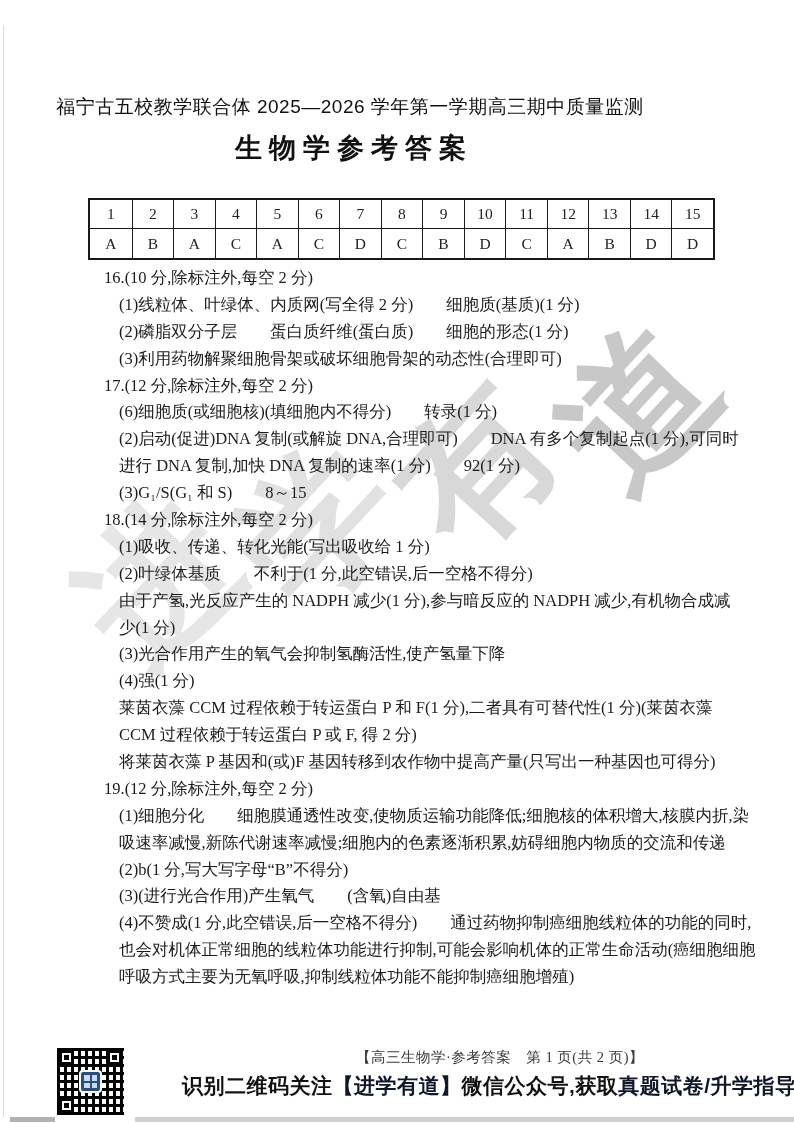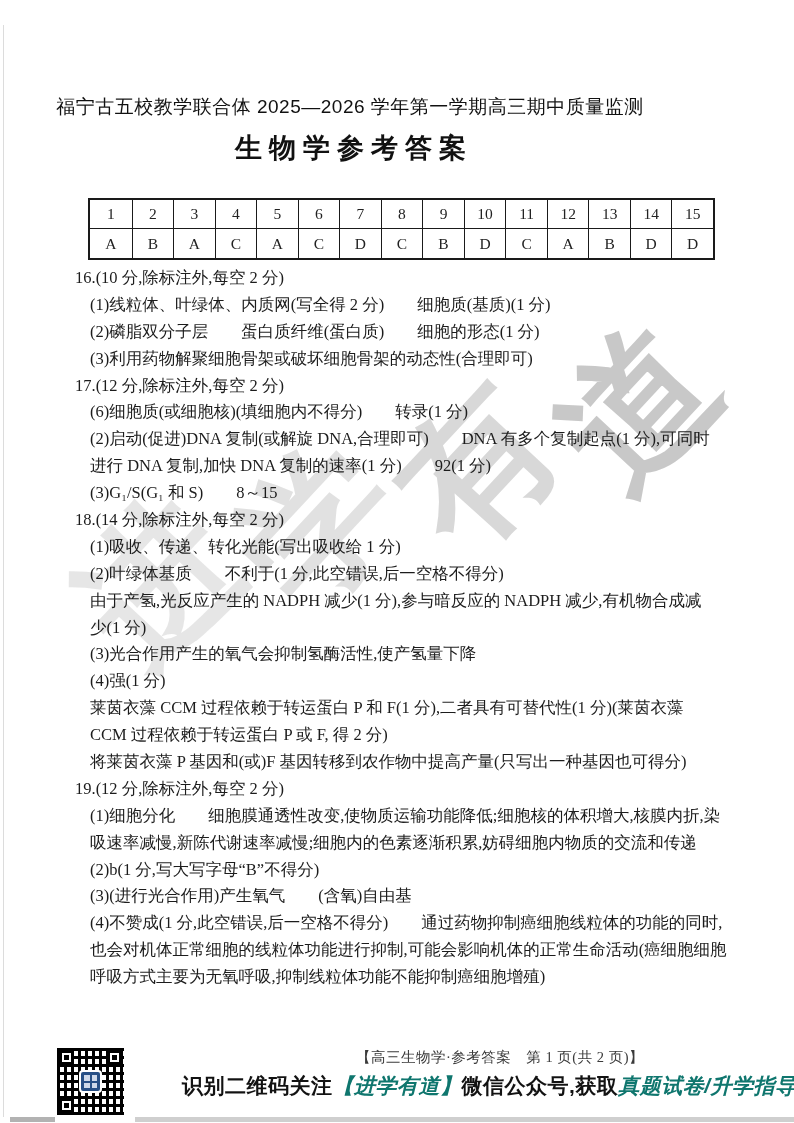--- a/index.html
+++ b/index.html
@@ -52,21 +52,21 @@
     pointer-events:none;user-select:none;line-height:1;
   }
   .watermark span{display:block;transform:rotate(-27deg);}
   .watermark span:nth-child(1){opacity:.34;}
   .watermark span:nth-child(2){opacity:.42;}
   .watermark span:nth-child(3){opacity:.55;}
   .watermark span:nth-child(4){opacity:.78;}
 
   
   .answer-body{
-    position:absolute;top:265px;left:75px;width:630px;
+    position:absolute;top:265px;left:104px;width:630px;
     font-size:16.5px;line-height:26.9px;font-family:Liberation Serif, serif;
   }
   .line{white-space:nowrap;height:26.9px;}
   .line.sub{padding-left:15px;}
 
   
   .qr-code{
     position:absolute;left:57px;top:1048px;width:67px;height:67px;
     background:
       repeating-linear-gradient(0deg,#000 0 3px,transparent 3px 8px),
@@ -84,21 +84,21 @@
   .qr-logo i{background:#cfd9ea;display:block;}
   .footer-pageline{
     position:absolute;top:1048px;left:150px;width:700px;text-align:center;
     font-size:14.5px;color:#3a3a3a;letter-spacing:.5px;
   }
   .footer-notice{
     position:absolute;top:1072px;left:150px;width:700px;text-align:center;
     font-family:"Liberation Sans","DejaVu Sans",sans-serif;
     font-weight:bold;font-size:21px;color:#121212;letter-spacing:.5px;
   }
-  .footer-notice .blue{color:#0f766e;font-style:italic;}
+  .footer-notice .blue{color:#0f172a;}
 </style>
 </head>
 <body>
 
 <div class="page">
 
   <div class="edge-left"></div>
 
   <div class="watermark">
       <span>进</span>

